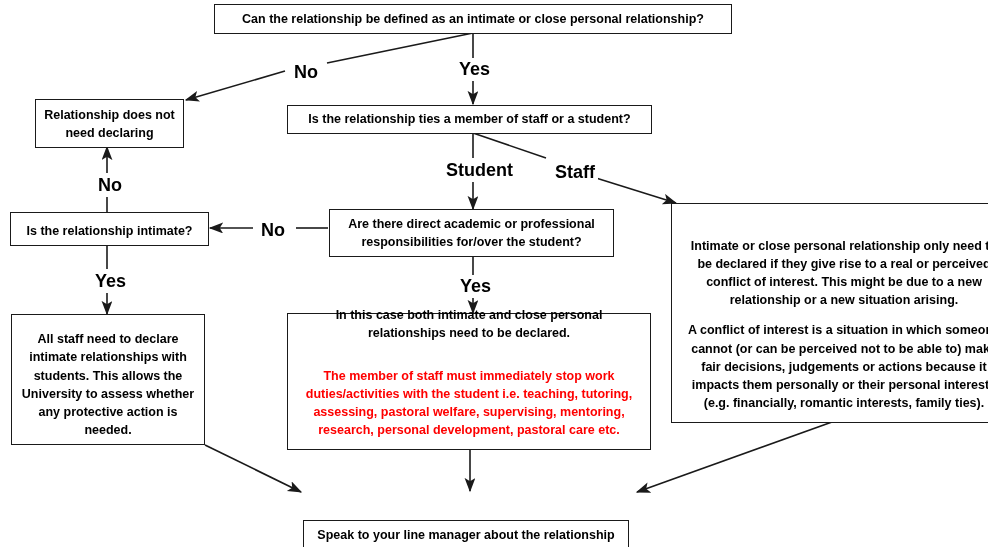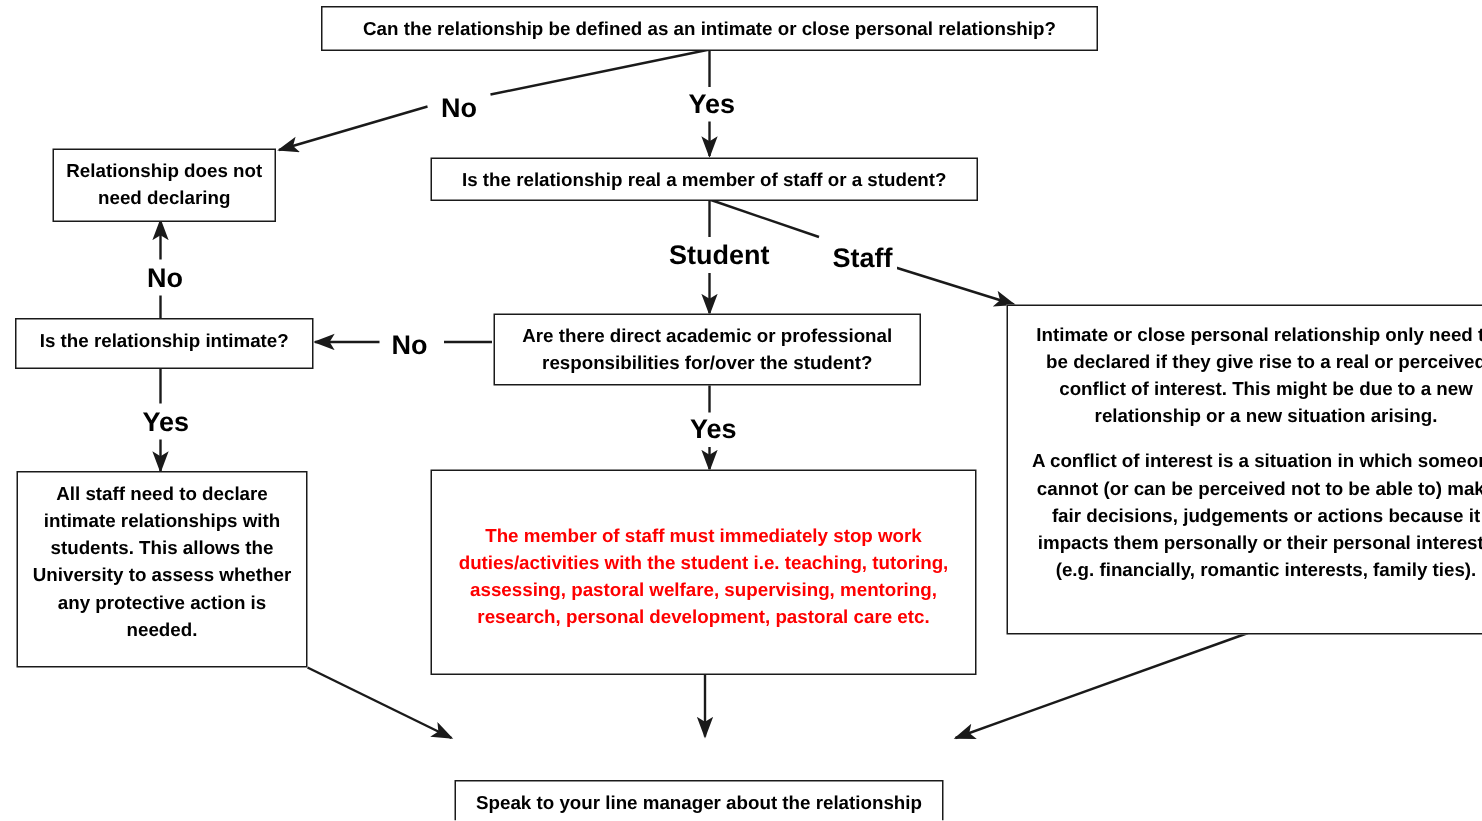--- a/index.html
+++ b/index.html
@@ -24,21 +24,21 @@
     pointer-events: none;
   }
   .node {
     position: absolute;
     box-sizing: border-box;
     border: 1.6px solid #1a1a1a;
     background: #ffffff;
     display: flex;
     flex-direction: column;
     align-items: center;
-    justify-content: flex-start;
+    justify-content: flex-end;
     text-align: center;
     font-weight: bold;
     color: #000000;
     font-size: 12.5px;
     line-height: 1.45;
     padding: 5px 8px;
   }
   .node p {
     margin: 0;
     width: 100%;
@@ -108,41 +108,42 @@
 
   <div class="node" style="left:214px; top:4px; width:518px; height:30px;">
     <p>Can the relationship be defined as an intimate or close personal relationship?</p>
   </div>
 
   <div class="node" style="left:35px; top:99px; width:149px; height:49px;">
     <p>Relationship does not need declaring</p>
   </div>
 
   <div class="node" style="left:287px; top:105px; width:365px; height:29px;">
-    <p>Is the relationship real a member of staff or a student?</p>
+    <p>Is the relationship ties a member of staff or a student?</p>
   </div>
 
   <div class="node" style="left:10px; top:212px; width:199px; height:34px;">
     <p>Is the relationship intimate?</p>
   </div>
 
   <div class="node" style="left:329px; top:209px; width:285px; height:48px;">
     <p>Are there direct academic or professional responsibilities for/over the student?</p>
   </div>
 
   <div class="node" style="left:671px; top:203px; width:346px; height:220px; padding:10px 12px;">
     <p>Intimate or close personal relationship only need to be declared if they give rise to a real or perceived conflict of interest. This might be due to a new relationship or a new situation arising.</p>
     <p>A conflict of interest is a situation in which someone cannot (or can be perceived not to be able to) make fair decisions, judgements or actions because it impacts them personally or their personal interests (e.g. financially, romantic interests, family ties).</p>
   </div>
 
   <div class="node" style="left:11px; top:314px; width:194px; height:131px;">
     <p>All staff need to declare intimate relationships with students. This allows the University to assess whether any protective action is needed.</p>
   </div>
 
   <div class="node" style="left:287px; top:313px; width:364px; height:137px; padding:10px 14px;">
+    <p>In this case both intimate and close personal relationships need to be declared.</p>
     <p class="red">The member of staff must immediately stop work duties/activities with the student i.e. teaching, tutoring, assessing, pastoral welfare, supervising, mentoring, research, personal development, pastoral care etc.</p>
   </div>
 
   <div class="node" style="left:303px; top:520px; width:326px; height:48px;">
     <p>Speak to your line manager about the relationship and complete the relevant Declaration Form*</p>
   </div>
 
   <div class="edge-label" style="left:291px; top:62px;">No</div>
 
   <div class="edge-label" style="left:456px; top:59px;">Yes</div>

